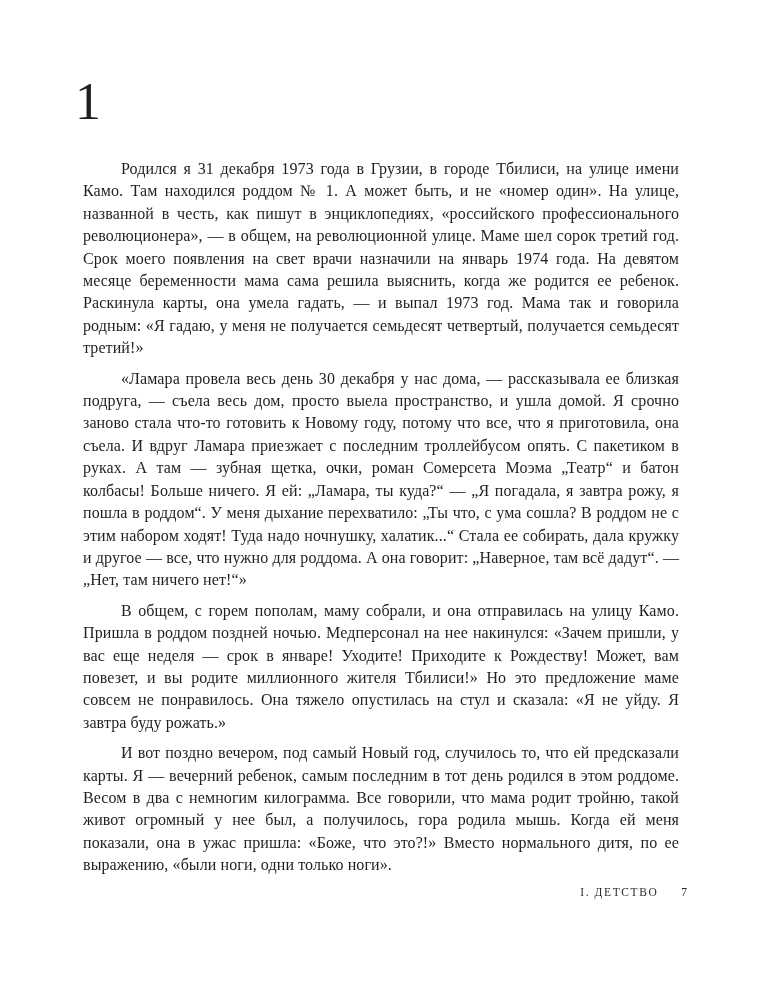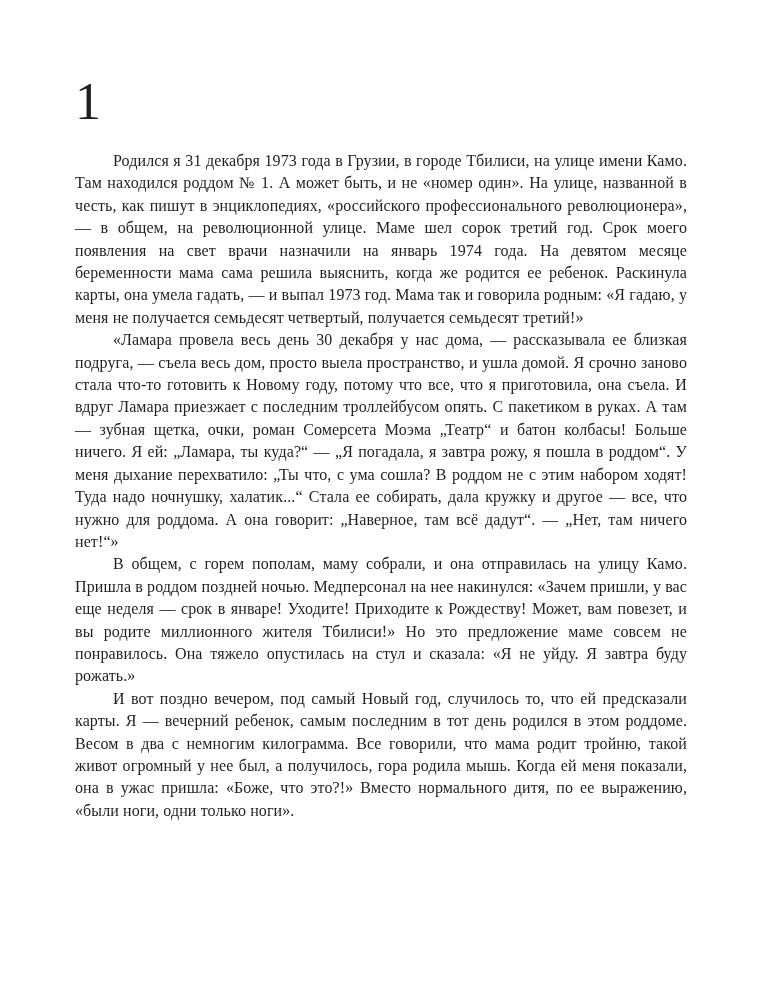--- a/index.html
+++ b/index.html
@@ -29,21 +29,21 @@
     position: absolute;
     top: 150px;
     left: 75px;
     width: 612px;
     font-size: 16px;
     line-height: 22.4px;
     text-align: justify;
     letter-spacing: 0.1px;
   }
   .body-text p {
-    margin: 0;
+    margin: 8px;
     padding: 0;
     text-indent: 38px;
   }
   .page-footer {
     position: absolute;
     top: 886px;
     left: 75px;
     width: 612px;
     text-align: right;
     font-size: 11.5px;
@@ -65,14 +65,18 @@
 
   <div class="chapter-number">1</div>
 
   <div class="body-text">
     <p>Родился я 31 декабря 1973 года в Грузии, в городе Тбилиси, на улице имени Камо. Там находился роддом № 1. А может быть, и не «номер один». На улице, названной в честь, как пишут в энциклопедиях, «российского профессионального революционера», — в общем, на революционной улице. Маме шел сорок третий год. Срок моего появления на свет врачи назначили на январь 1974 года. На девятом месяце беременности мама сама решила выяснить, когда же родится ее ребенок. Раскинула карты, она умела гадать, — и выпал 1973 год. Мама так и говорила родным: «Я гадаю, у меня не получается семьдесят четвертый, получается семьдесят третий!»</p>
     <p>«Ламара провела весь день 30 декабря у нас дома, — рассказывала ее близкая подруга, — съела весь дом, просто выела пространство, и ушла домой. Я срочно заново стала что-то готовить к Новому году, потому что все, что я приготовила, она съела. И вдруг Ламара приезжает с последним троллейбусом опять. С пакетиком в руках. А там — зубная щетка, очки, роман Сомерсета Моэма „Театр“ и батон колбасы! Больше ничего. Я ей: „Ламара, ты куда?“ — „Я погадала, я завтра рожу, я пошла в роддом“. У меня дыхание перехватило: „Ты что, с ума сошла? В роддом не с этим набором ходят! Туда надо ночнушку, халатик...“ Стала ее собирать, дала кружку и другое — все, что нужно для роддома. А она говорит: „Наверное, там всё дадут“. — „Нет, там ничего нет!“»</p>
     <p>В общем, с горем пополам, маму собрали, и она отправилась на улицу Камо. Пришла в роддом поздней ночью. Медперсонал на нее накинулся: «Зачем пришли, у вас еще неделя — срок в январе! Уходите! Приходите к Рождеству! Может, вам повезет, и вы родите миллионного жителя Тбилиси!» Но это предложение маме совсем не понравилось. Она тяжело опустилась на стул и сказала: «Я не уйду. Я завтра буду рожать.»</p>
     <p>И вот поздно вечером, под самый Новый год, случилось то, что ей предсказали карты. Я — вечерний ребенок, самым последним в тот день родился в этом роддоме. Весом в два с немногим килограмма. Все говорили, что мама родит тройню, такой живот огромный у нее был, а получилось, гора родила мышь. Когда ей меня показали, она в ужас пришла: «Боже, что это?!» Вместо нормального дитя, по ее выражению, «были ноги, одни только ноги».</p>
   </div>
 
+  <div class="page-footer">
+    <span class="running-head">I. ДЕТСТВО</span>
+    <span class="page-number">7</span>
+  </div>
 
 </div>
 
 </body></html>

